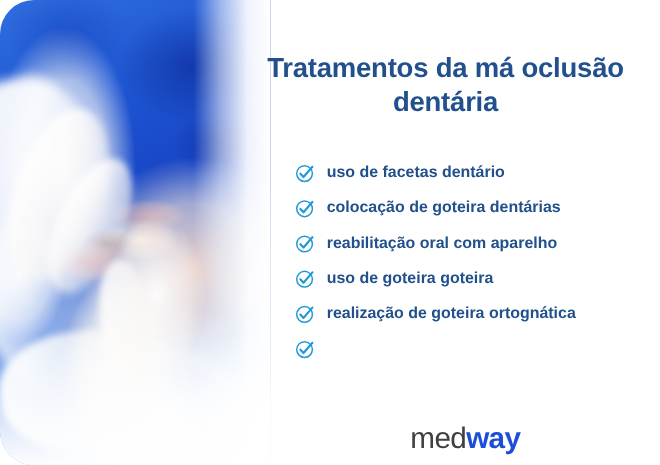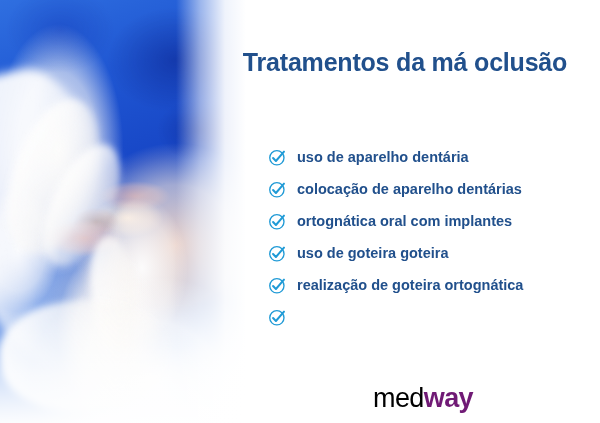--- a/index.html
+++ b/index.html
@@ -11,20 +11,21 @@
   body {
     font-family: "Liberation Sans", sans-serif;
   }
 
   #infographic {
     position: relative;
     width: 600px;
     height: 423px;
     background: #ffffff;
     overflow: hidden;
+    border-radius: 31px;
   }
 
   
   .photo-panel {
     position: absolute;
     left: 0;
     top: 0;
     width: 246px;
     height: 423px;
     overflow: hidden;
@@ -171,25 +172,25 @@
     position: absolute;
     left: 0;
     top: 385px;
     width: 354px;
     text-align: center;
     font-size: 27px;
     line-height: 1;
     letter-spacing: -0.6px;
   }
   .logo-med {
-    color: #000000;
+    color: #404040;
     font-weight: normal;
   }
   .logo-way {
-    color: #701a75;
+    color: #1d4ed8;
     font-weight: bold;
   }
 </style>
 </head>
 <body>
 
 <div id="infographic">
 
   <div class="photo-panel">
     <div class="photo-base"></div>
@@ -201,46 +202,47 @@
     <div class="photo-finger f4"></div>
     <div class="photo-bottom-wash"></div>
     <div class="photo-fade-right"></div>
   </div>
 
   <div class="content">
 
     <h1 class="title">
       <span>Tratamentos da má oclusão</span>
       <br>
+      <span>dentária</span>
     </h1>
 
     <ul class="list">
 
       <li class="list-item">
         <svg class="check-icon" viewBox="0 0 24 24" aria-hidden="true">
           <circle cx="11.2" cy="12.4" r="9" fill="none" stroke="#1f9ad6" stroke-width="1.7"></circle>
           <path d="M6.4 12.6 L10 16.4 L20.2 4.6" fill="none" stroke="#1f9ad6" stroke-width="2.5" stroke-linecap="round" stroke-linejoin="round"></path>
         </svg>
-        <span class="item-label">uso de aparelho dentária</span>
-      </li>
-
-      <li class="list-item">
-        <svg class="check-icon" viewBox="0 0 24 24" aria-hidden="true">
-          <circle cx="11.2" cy="12.4" r="9" fill="none" stroke="#1f9ad6" stroke-width="1.7"></circle>
-          <path d="M6.4 12.6 L10 16.4 L20.2 4.6" fill="none" stroke="#1f9ad6" stroke-width="2.5" stroke-linecap="round" stroke-linejoin="round"></path>
-        </svg>
-        <span class="item-label">colocação de aparelho dentárias</span>
-      </li>
-
-      <li class="list-item">
-        <svg class="check-icon" viewBox="0 0 24 24" aria-hidden="true">
-          <circle cx="11.2" cy="12.4" r="9" fill="none" stroke="#1f9ad6" stroke-width="1.7"></circle>
-          <path d="M6.4 12.6 L10 16.4 L20.2 4.6" fill="none" stroke="#1f9ad6" stroke-width="2.5" stroke-linecap="round" stroke-linejoin="round"></path>
-        </svg>
-        <span class="item-label">ortognática oral com implantes</span>
+        <span class="item-label">uso de facetas dentário</span>
+      </li>
+
+      <li class="list-item">
+        <svg class="check-icon" viewBox="0 0 24 24" aria-hidden="true">
+          <circle cx="11.2" cy="12.4" r="9" fill="none" stroke="#1f9ad6" stroke-width="1.7"></circle>
+          <path d="M6.4 12.6 L10 16.4 L20.2 4.6" fill="none" stroke="#1f9ad6" stroke-width="2.5" stroke-linecap="round" stroke-linejoin="round"></path>
+        </svg>
+        <span class="item-label">colocação de goteira dentárias</span>
+      </li>
+
+      <li class="list-item">
+        <svg class="check-icon" viewBox="0 0 24 24" aria-hidden="true">
+          <circle cx="11.2" cy="12.4" r="9" fill="none" stroke="#1f9ad6" stroke-width="1.7"></circle>
+          <path d="M6.4 12.6 L10 16.4 L20.2 4.6" fill="none" stroke="#1f9ad6" stroke-width="2.5" stroke-linecap="round" stroke-linejoin="round"></path>
+        </svg>
+        <span class="item-label">reabilitação oral com aparelho</span>
       </li>
 
       <li class="list-item">
         <svg class="check-icon" viewBox="0 0 24 24" aria-hidden="true">
           <circle cx="11.2" cy="12.4" r="9" fill="none" stroke="#1f9ad6" stroke-width="1.7"></circle>
           <path d="M6.4 12.6 L10 16.4 L20.2 4.6" fill="none" stroke="#1f9ad6" stroke-width="2.5" stroke-linecap="round" stroke-linejoin="round"></path>
         </svg>
         <span class="item-label">uso de goteira goteira</span>
       </li>
 

